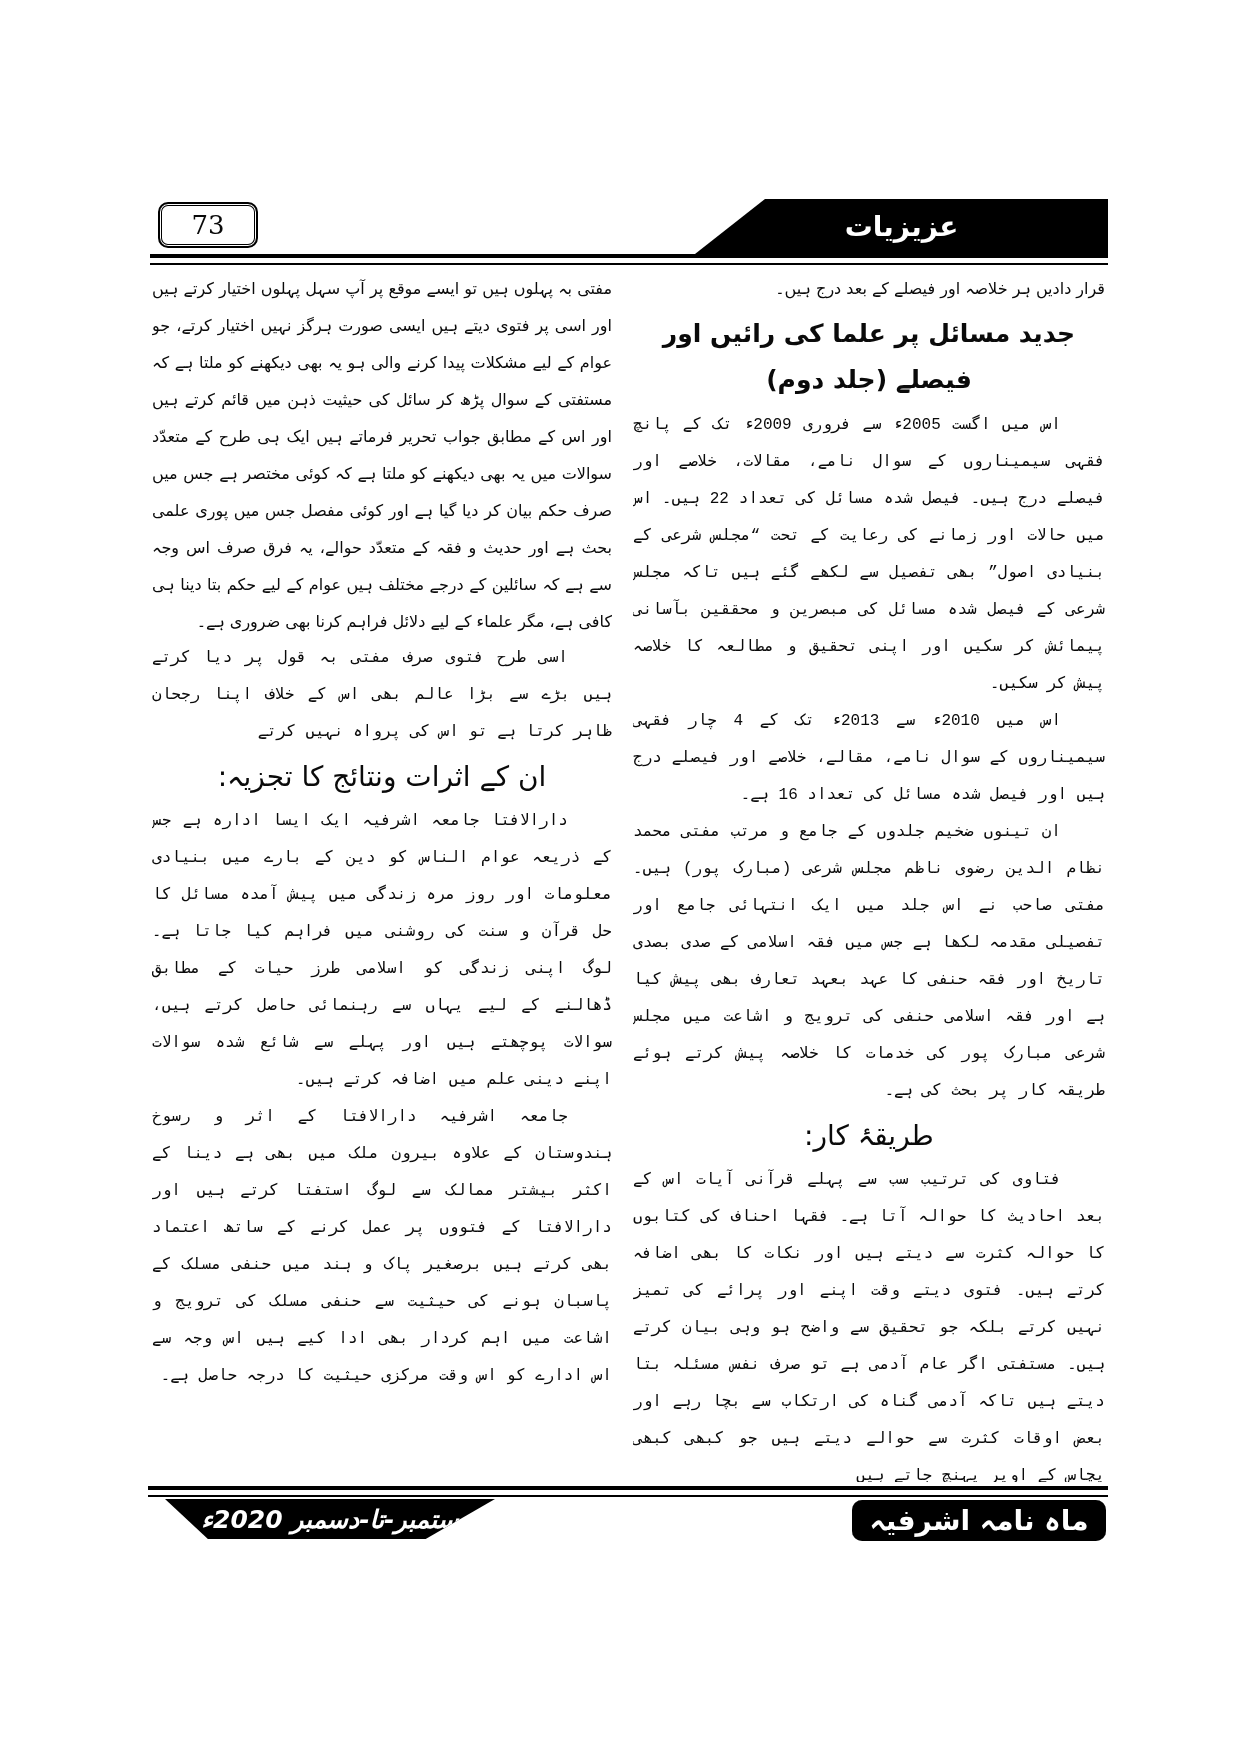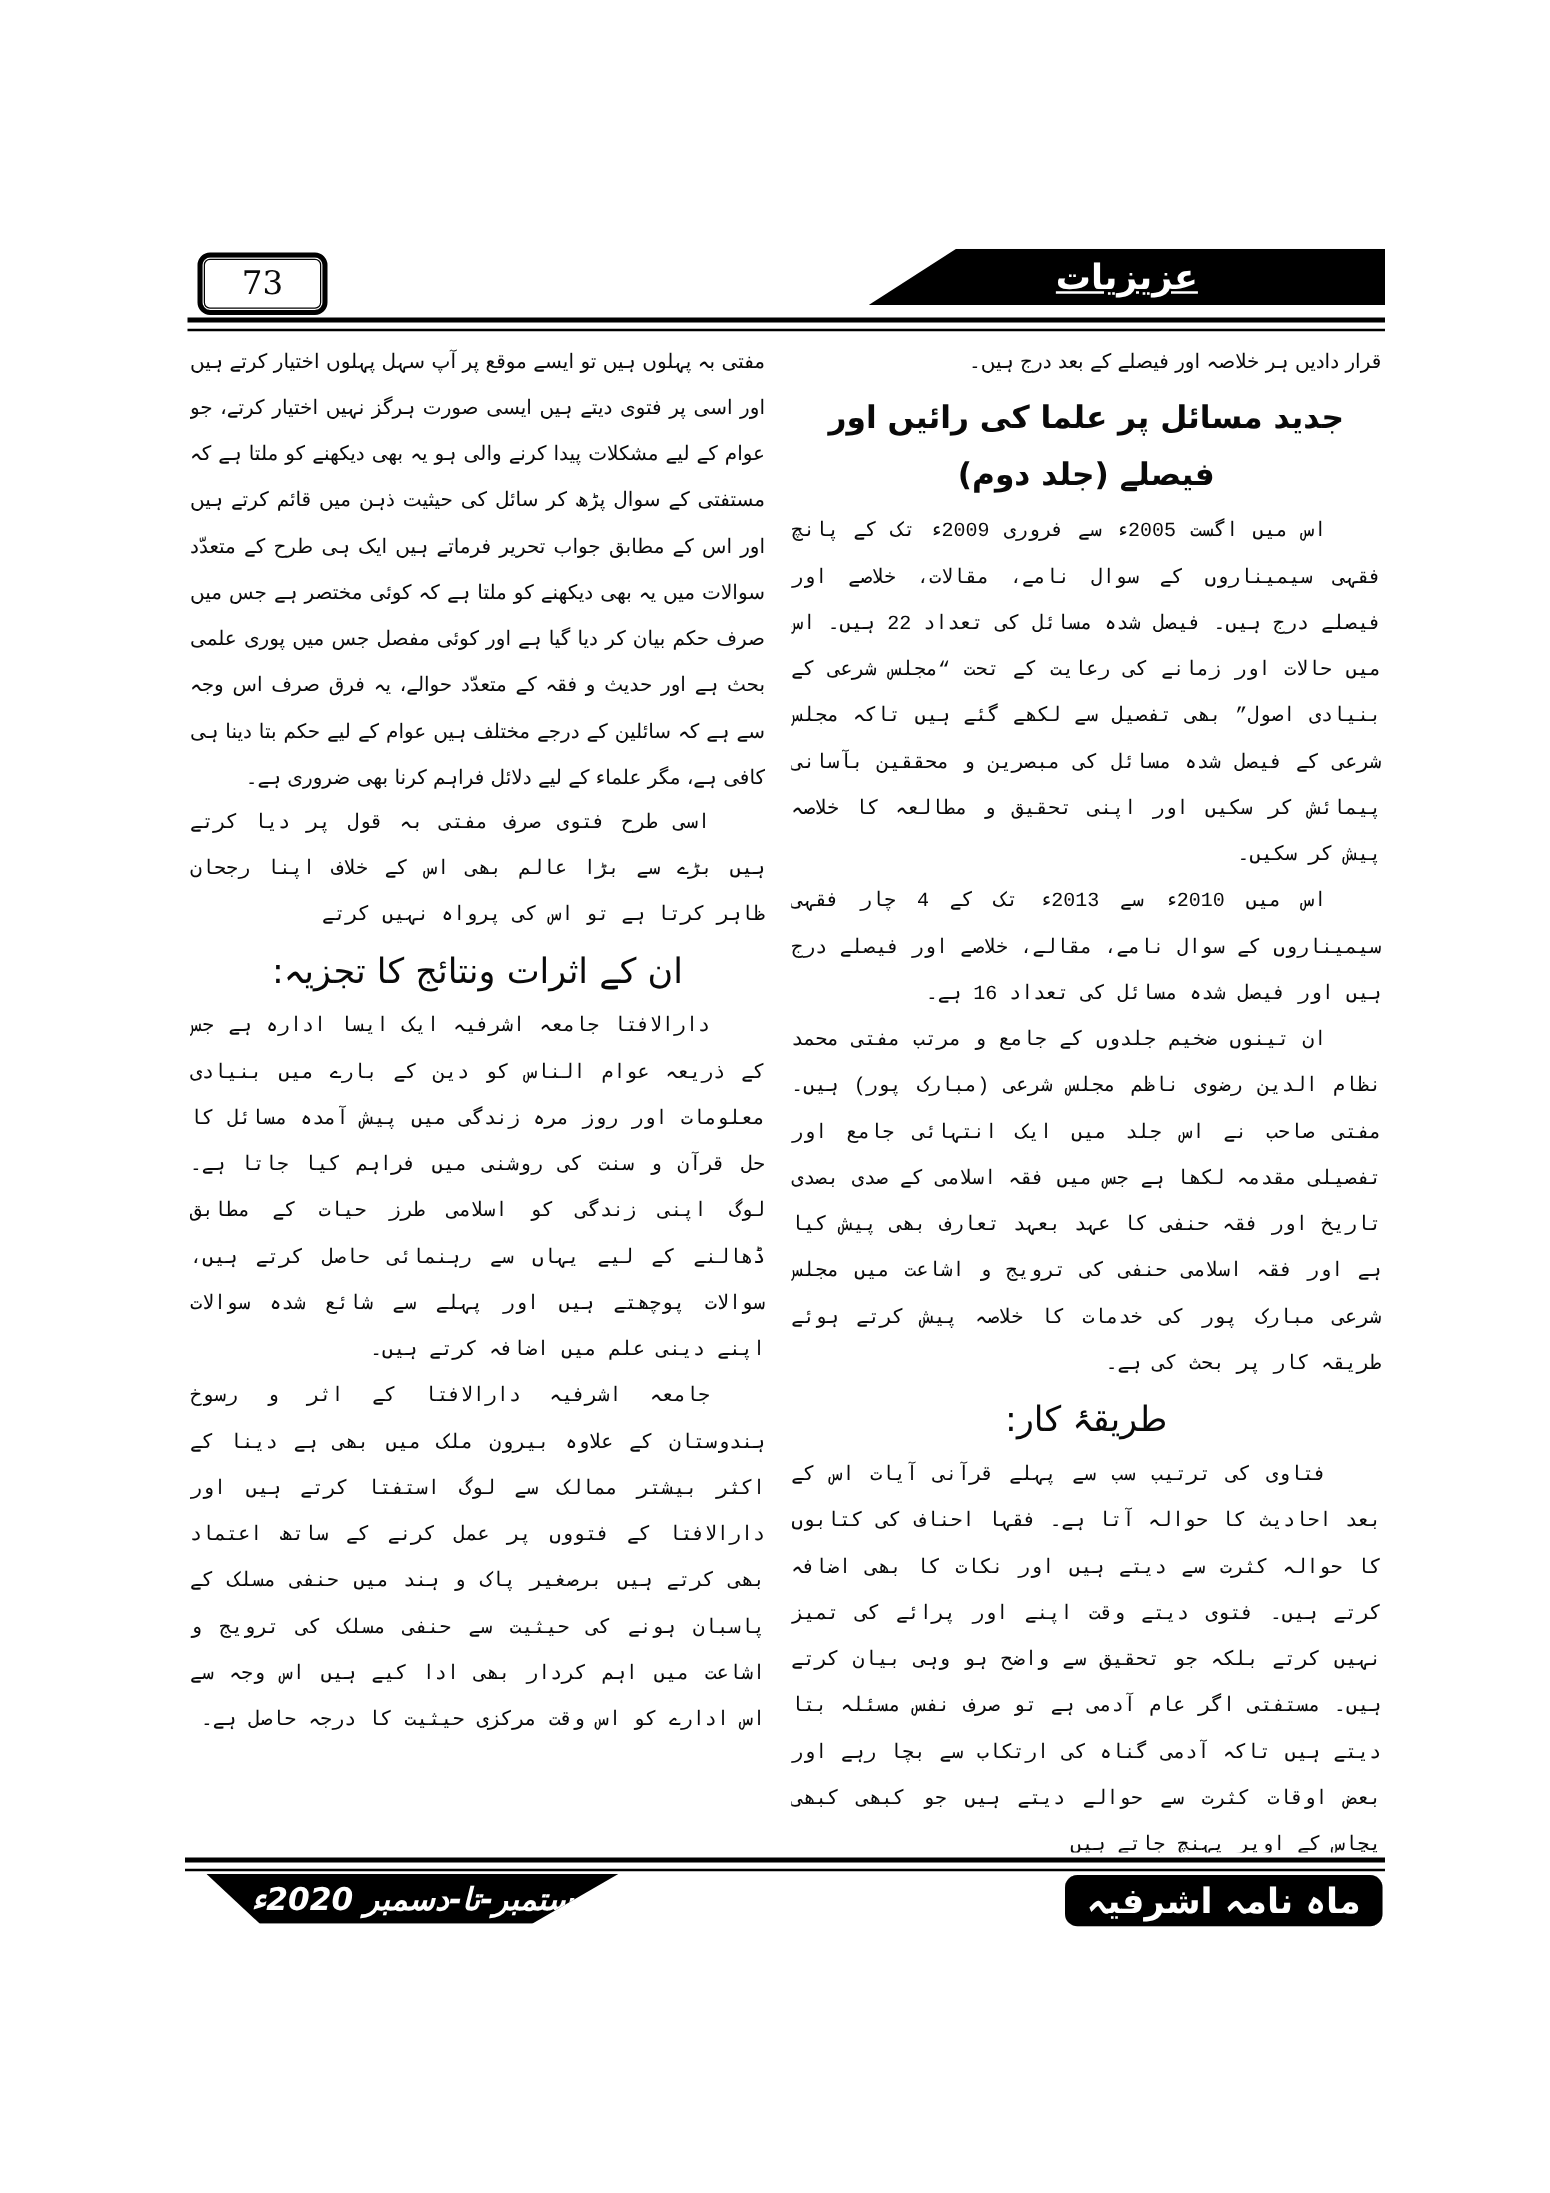--- a/index.html
+++ b/index.html
@@ -4,30 +4,30 @@
 <style>
   html,body{margin:0;padding:0;background:#e8e8e8;}
   .page{
     position:relative; width:1240px; height:1754px; background:#ffffff;
     margin:0 auto; overflow:hidden;
     font-family:"DejaVu Sans", sans-serif; color:#0a0a0a;
   }
   
   .pagenum-box{
     position:absolute; left:158px; top:202px; width:96px; height:42px;
-    border:4px solid #000000; border-radius:10px; box-shadow:inset 0 0 0 1px #fff, inset 0 0 0 2px #000;
+    border:2px solid #000000; border-radius:10px; box-shadow:inset 0 0 0 1px #fff, inset 0 0 0 2px #000;
     display:flex; align-items:center; justify-content:center;
     font-family:"DejaVu Serif", serif; font-size:26px;
   }
   .section-banner{
-    position:absolute; left:695px; top:199px; width:413px; height:45px;
+    position:absolute; left:695px; top:199px; width:413px; height:55px;
     background:#000; color:#fff;
     clip-path:polygon(70px 0, 100% 0, 100% 100%, 0 100%);
     display:flex; align-items:center; justify-content:center;
-    font-weight:bold; font-size:28px; direction:rtl;text-decoration:underline;
+    font-weight:bold; font-size:28px; direction:rtl;
   }
   .rule-double{
     position:absolute; left:150px; width:958px; height:5px;
     border-top:4px solid #000; border-bottom:2px solid #000;
   }
   .rule-header{ top:254px; }
   .rule-footer{ top:1486px; left:148px; width:960px; }
   
   .col{
     position:absolute; top:270px; height:1212px; overflow:hidden;

